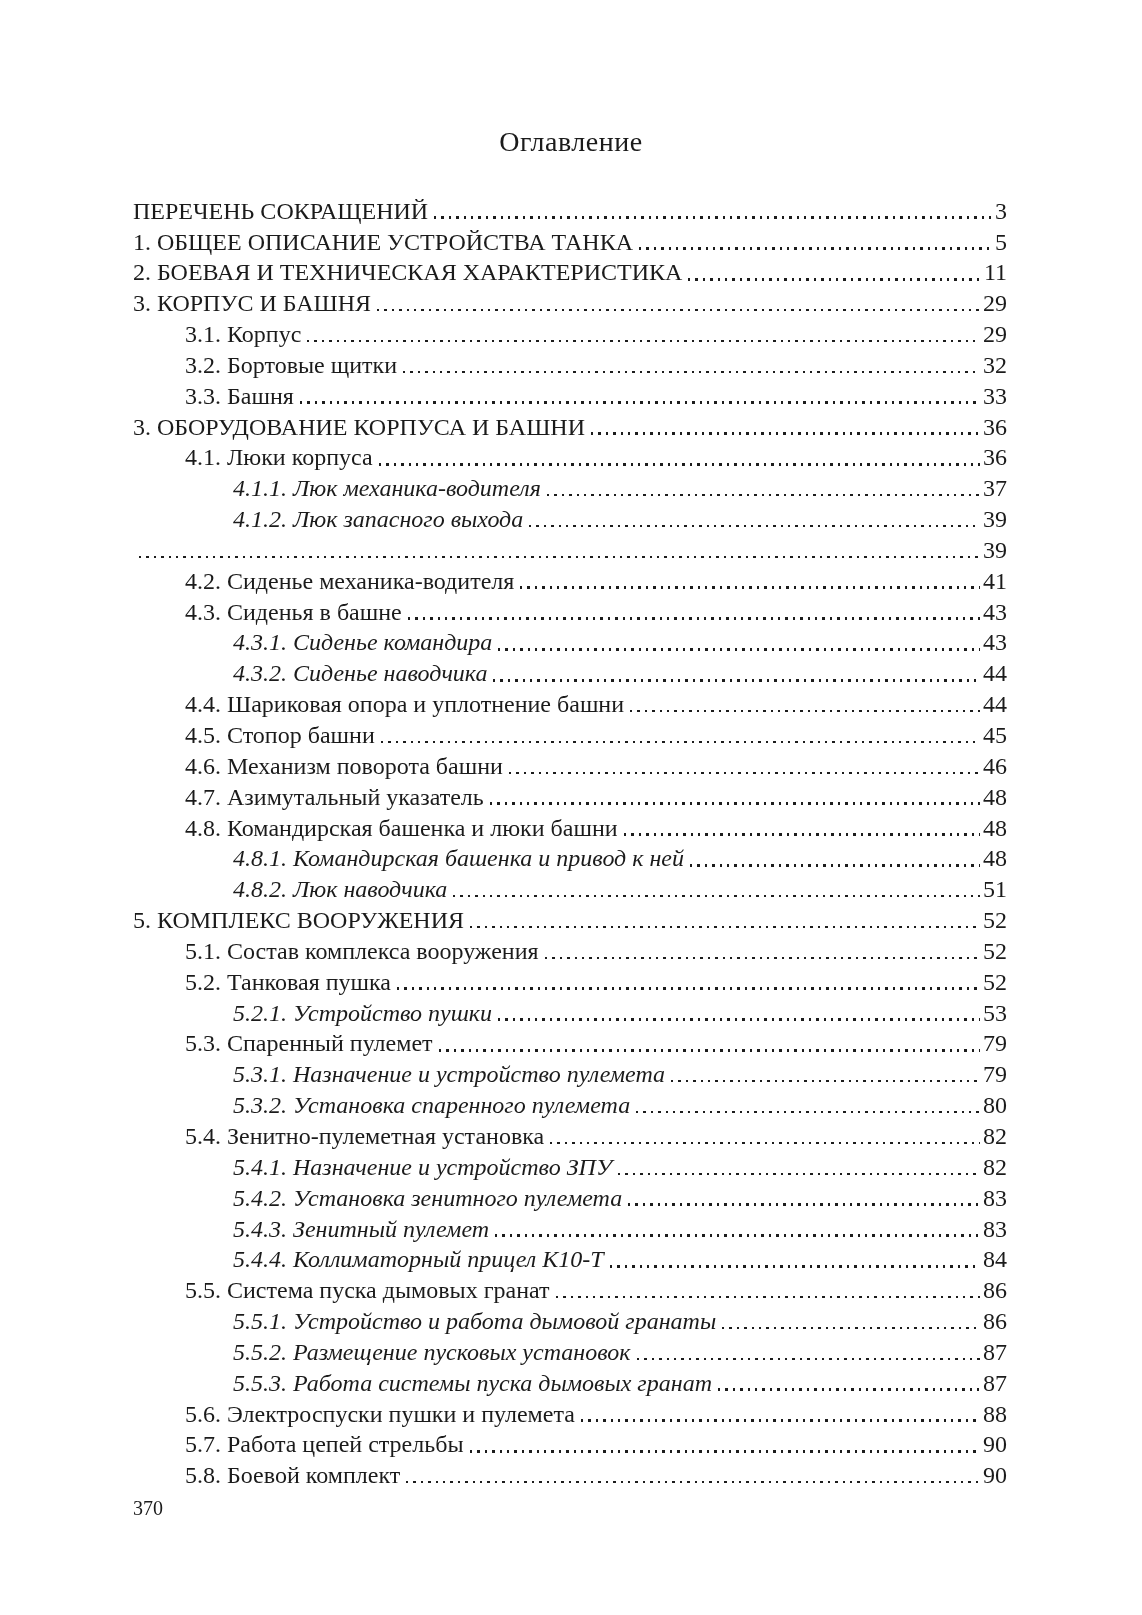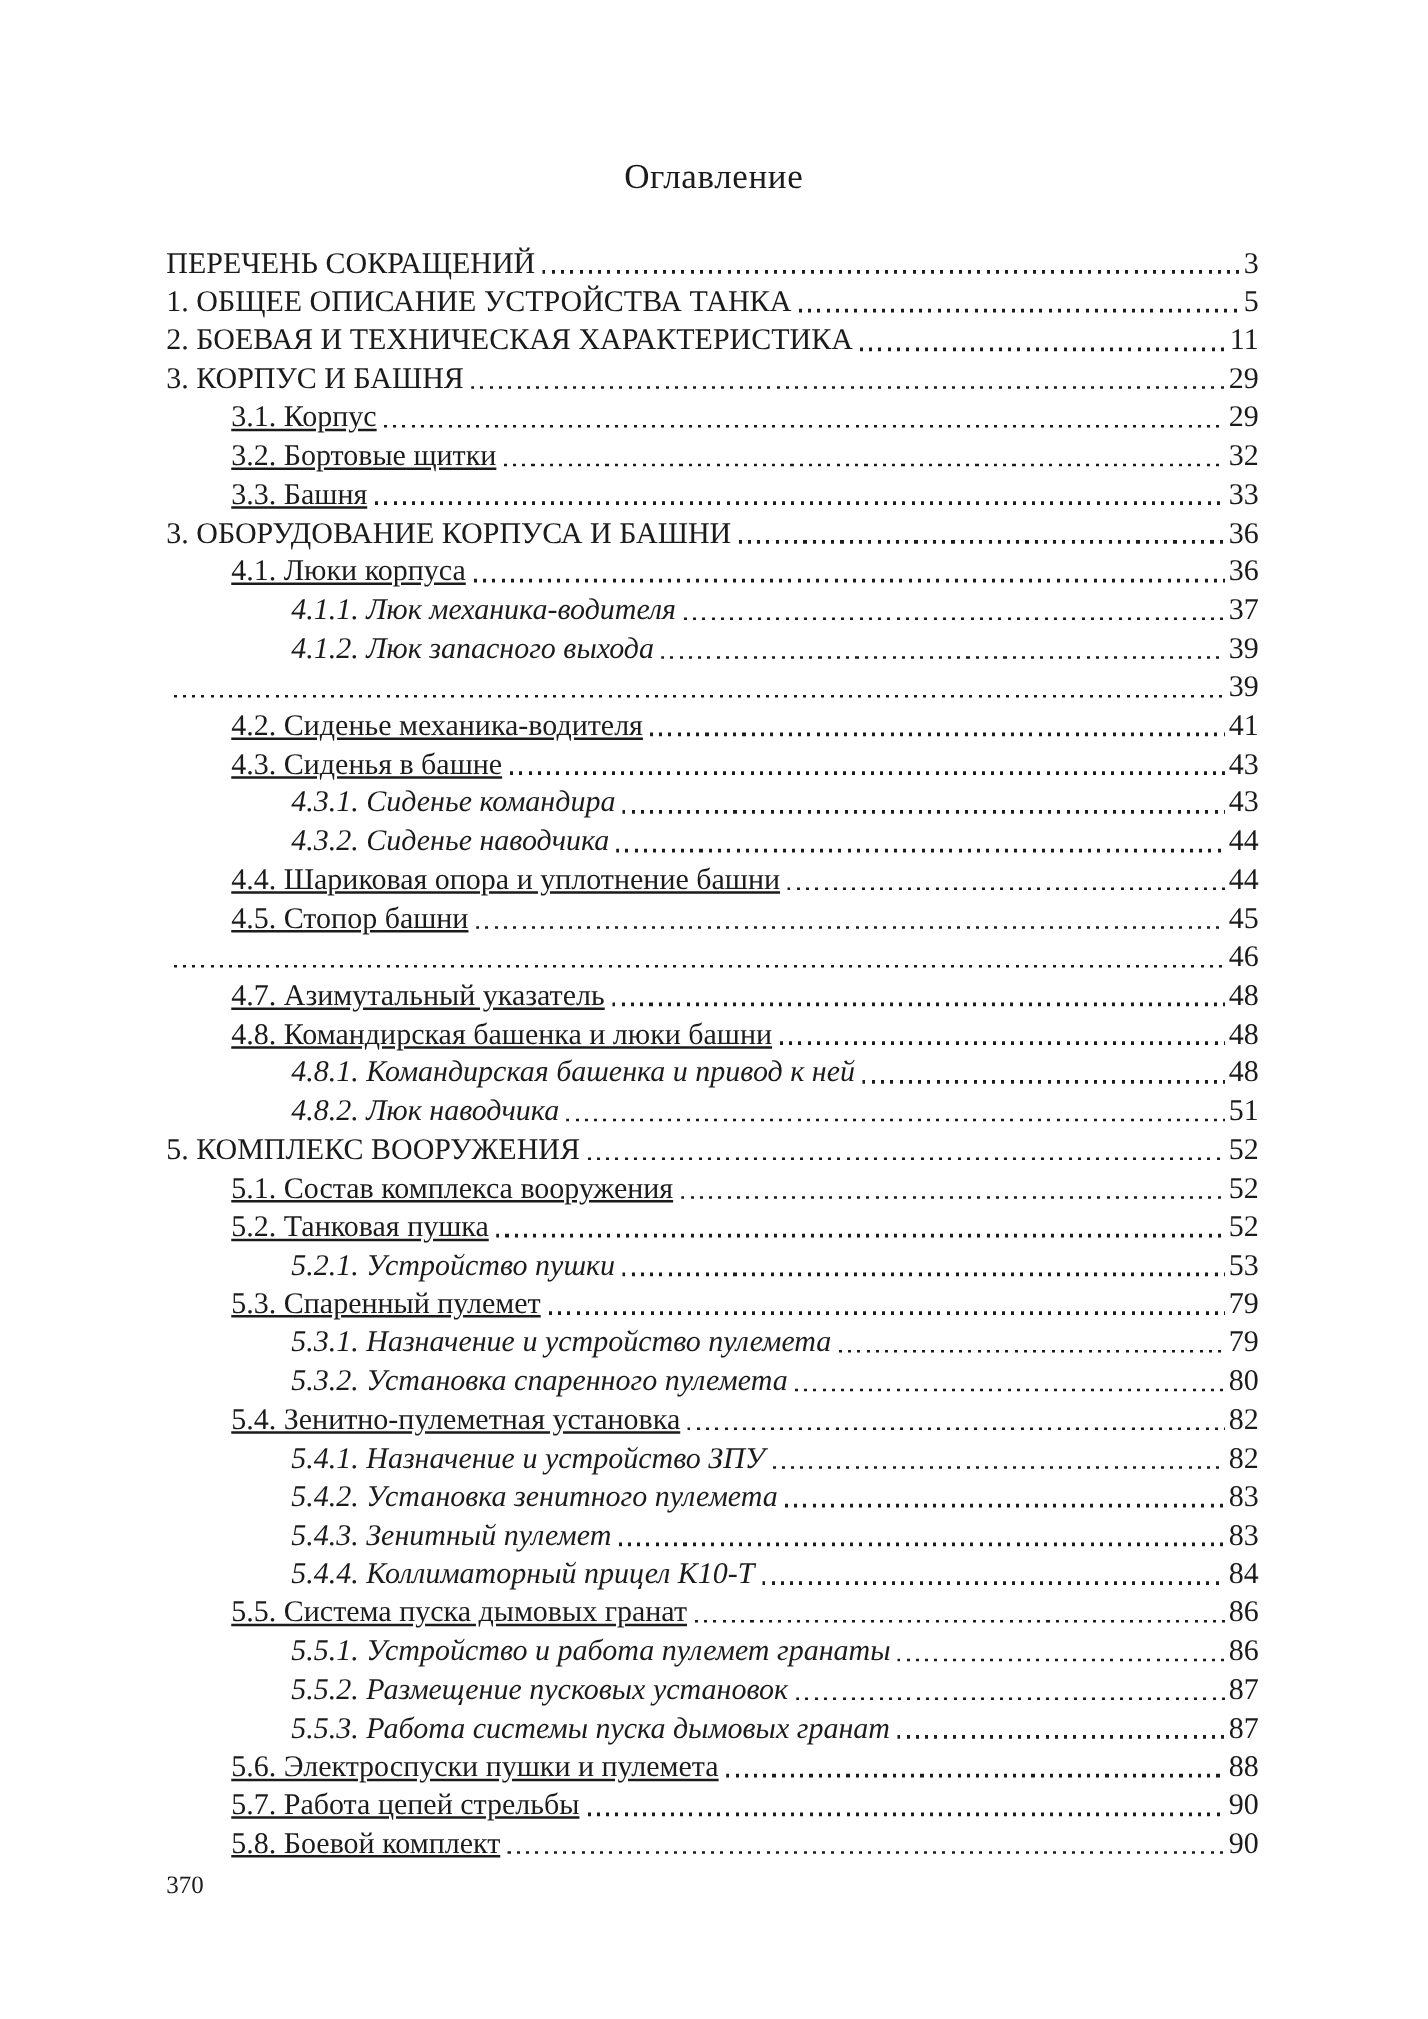--- a/index.html
+++ b/index.html
@@ -41,21 +41,21 @@
     align-items: flex-end;
     height: 30.85px;
     overflow: hidden;
   }
   .toc-row .lab {
     white-space: nowrap;
     font-size: 24px;
     line-height: 1.05;
     text-align: right;
   }
-  .toc-row.lvl1 .lab { padding-left: 52px; text-decoration: underline; }
+  .toc-row.lvl1 .lab { padding-left: 52px; }
   .toc-row.lvl2 .lab { padding-left: 100px; font-style: italic; }
   .toc-row .dots {
     flex: 1 1 auto;
     align-self: flex-end;
     height: 2.5px;
     margin: 0 3px 5px 6px;
     background-image: repeating-linear-gradient(
       to right,
       #1c1c1c 0 2.4px,
       transparent 2.4px 7.4px
@@ -163,20 +163,21 @@
         <span class="lab">4.4. Шариковая опора и уплотнение башни</span>
         <span class="dots"></span>
         <span class="pg">44</span>
       </div>
       <div class="toc-row lvl1">
         <span class="lab">4.5. Стопор башни</span>
         <span class="dots"></span>
         <span class="pg">45</span>
       </div>
       <div class="toc-row lvl1">
+        <span class="lab">4.6. Механизм поворота башни</span>
         <span class="dots"></span>
         <span class="pg">46</span>
       </div>
       <div class="toc-row lvl1">
         <span class="lab">4.7. Азимутальный указатель</span>
         <span class="dots"></span>
         <span class="pg">48</span>
       </div>
       <div class="toc-row lvl1">
         <span class="lab">4.8. Командирская башенка и люки башни</span>
@@ -252,21 +253,21 @@
         <span class="lab">5.4.4. Коллиматорный прицел К10-Т</span>
         <span class="dots"></span>
         <span class="pg">84</span>
       </div>
       <div class="toc-row lvl1">
         <span class="lab">5.5. Система пуска дымовых гранат</span>
         <span class="dots"></span>
         <span class="pg">86</span>
       </div>
       <div class="toc-row lvl2">
-        <span class="lab">5.5.1. Устройство и работа пулемет гранаты</span>
+        <span class="lab">5.5.1. Устройство и работа дымовой гранаты</span>
         <span class="dots"></span>
         <span class="pg">86</span>
       </div>
       <div class="toc-row lvl2">
         <span class="lab">5.5.2. Размещение пусковых установок</span>
         <span class="dots"></span>
         <span class="pg">87</span>
       </div>
       <div class="toc-row lvl2">
         <span class="lab">5.5.3. Работа системы пуска дымовых гранат</span>

